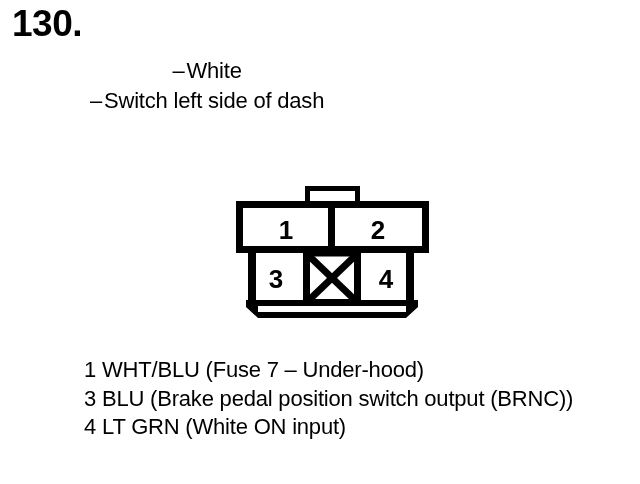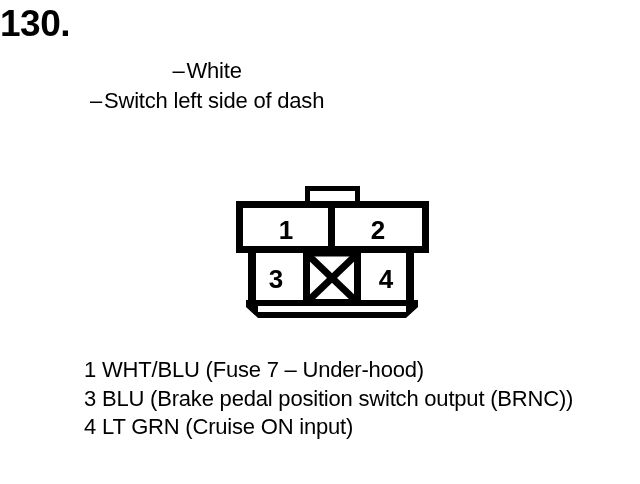--- a/index.html
+++ b/index.html
@@ -4,21 +4,21 @@
 <style>
   html, body { margin: 0; padding: 0; }
   body {
     width: 640px; height: 484px;
     background: #ffffff; color: #000000;
     font-family: "Liberation Sans", "DejaVu Sans", sans-serif;
     position: relative; overflow: hidden;
     -webkit-font-smoothing: antialiased;
   }
   .title-row {
-    position: absolute; left: 0; top: 3px;
+    position: absolute; left: 12px; top: 3px;
     display: flex; align-items: flex-end;
     font-weight: bold; font-size: 37px; line-height: 42px;
     letter-spacing: -0.5px; white-space: nowrap;
   }
   .title-num { margin-right: 13px; }
   .bullet-list {
     position: absolute; left: 88px; top: 56px;
     font-size: 22px; line-height: 29.5px; letter-spacing: -0.2px;
     white-space: nowrap;
   }
@@ -80,15 +80,15 @@
 </svg>
 
 <div class="pin-list">
   <div class="pin-row">
     <span class="pin-id">1</span><span class="pin-desc">WHT/BLU (Fuse 7 – Under-hood)</span>
   </div>
   <div class="pin-row">
     <span class="pin-id">3</span><span class="pin-desc">BLU (Brake pedal position switch output (BRNC))</span>
   </div>
   <div class="pin-row">
-    <span class="pin-id">4</span><span class="pin-desc">LT GRN (Cruise ON input)</span>
+    <span class="pin-id">4</span><span class="pin-desc">LT GRN (White ON input)</span>
   </div>
 </div>
 
 </body></html>

